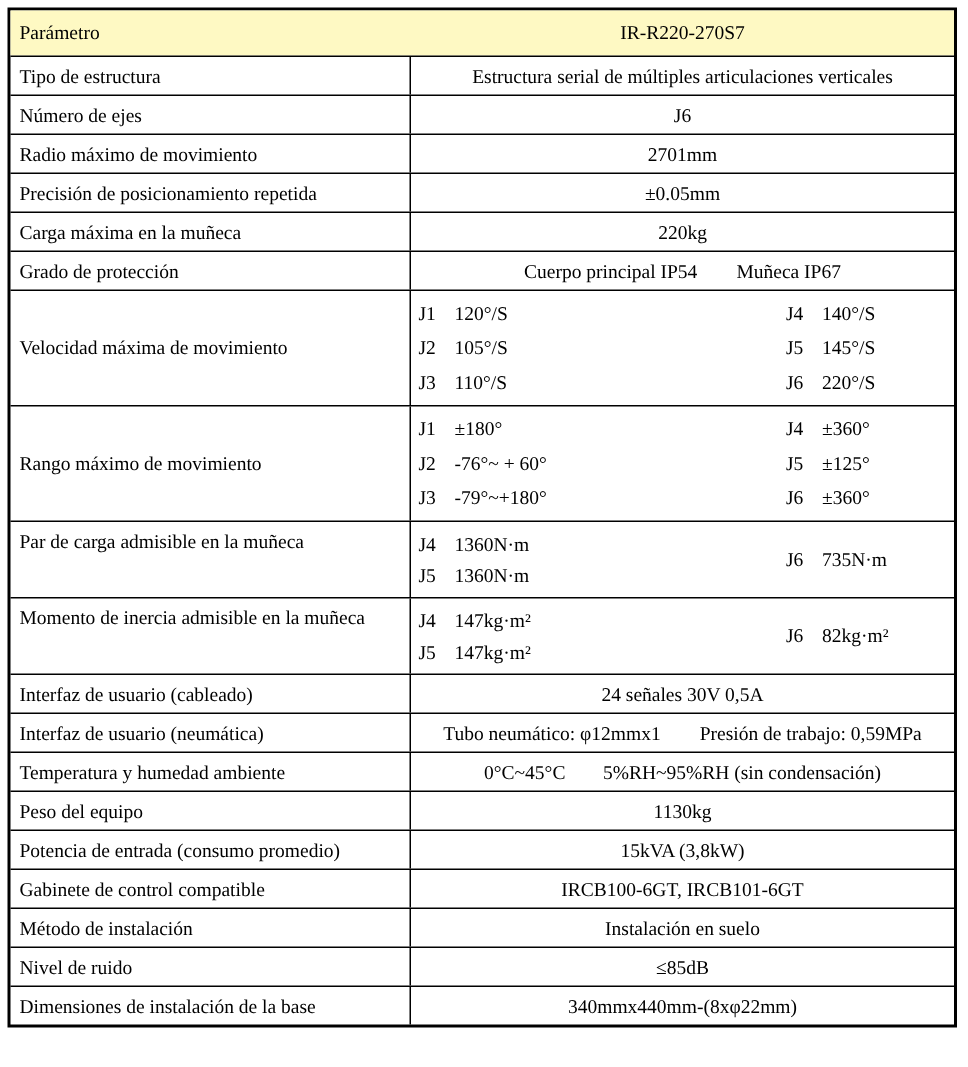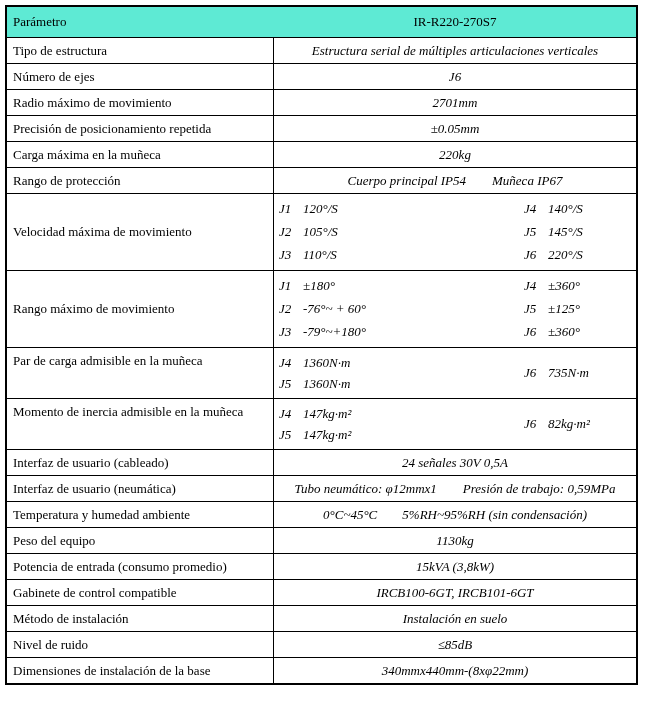--- a/index.html
+++ b/index.html
@@ -10,31 +10,31 @@
   }
   .tbl{
     position:absolute;top:5px;left:5px;width:633px;
     border:2px solid #000;background:#fff;box-sizing:border-box;
   }
   .row{display:flex;border-top:1px solid #000;box-sizing:border-box;}
   .row:first-child{border-top:none;}
   .h1{height:26px;}
   .h3{height:77px;}
   .h2{height:51px;}
-  .row.header{height:30px;background:#5eead4;}
+  .row.header{height:30px;background:#fef9c3;}
   .hlabel{flex:0 0 267px;display:flex;align-items:center;padding-left:6px;box-sizing:border-box;}
   .hvalue{flex:1;display:flex;align-items:center;justify-content:center;box-sizing:border-box;}
   .lbl{
     flex:0 0 267px;border-right:1px solid #000;box-sizing:border-box;
     display:flex;align-items:center;padding:0 4px 0 6px;
   }
   .top-label .lbl{align-items:flex-start;padding-top:5px;}
   .val{
     flex:1;display:flex;align-items:center;justify-content:center;
-    text-align:center;box-sizing:border-box;padding:0 2px;font-style:italic;
+    text-align:center;box-sizing:border-box;padding:0 2px;
   }
   .val.pair{gap:26px;}
   .val.pair.wide-gap{gap:25px;}
   .val.split{
     padding:0;justify-content:flex-start;align-items:stretch;text-align:left;
   }
   .sub{display:flex;flex-direction:column;justify-content:space-around;padding:4px 0;box-sizing:border-box;}
   .sub.left{flex:0 0 250px;padding-left:5px;}
   .sub.right{flex:1;}
   .sub.center-v{justify-content:center;}
@@ -70,21 +70,21 @@
     <div class="lbl">Precisión de posicionamiento repetida</div>
     <div class="val">±0.05mm</div>
   </div>
 
   <div class="row h1">
     <div class="lbl">Carga máxima en la muñeca</div>
     <div class="val">220kg</div>
   </div>
 
   <div class="row h1">
-    <div class="lbl">Rango de protección</div>
+    <div class="lbl">Grado de protección</div>
     <div class="val pair">
       <span>Cuerpo principal IP54</span>
       <span>Muñeca IP67</span>
     </div>
   </div>
 
   <div class="row h3">
     <div class="lbl">Velocidad máxima de movimiento</div>
     <div class="val split">
       <div class="sub left">

